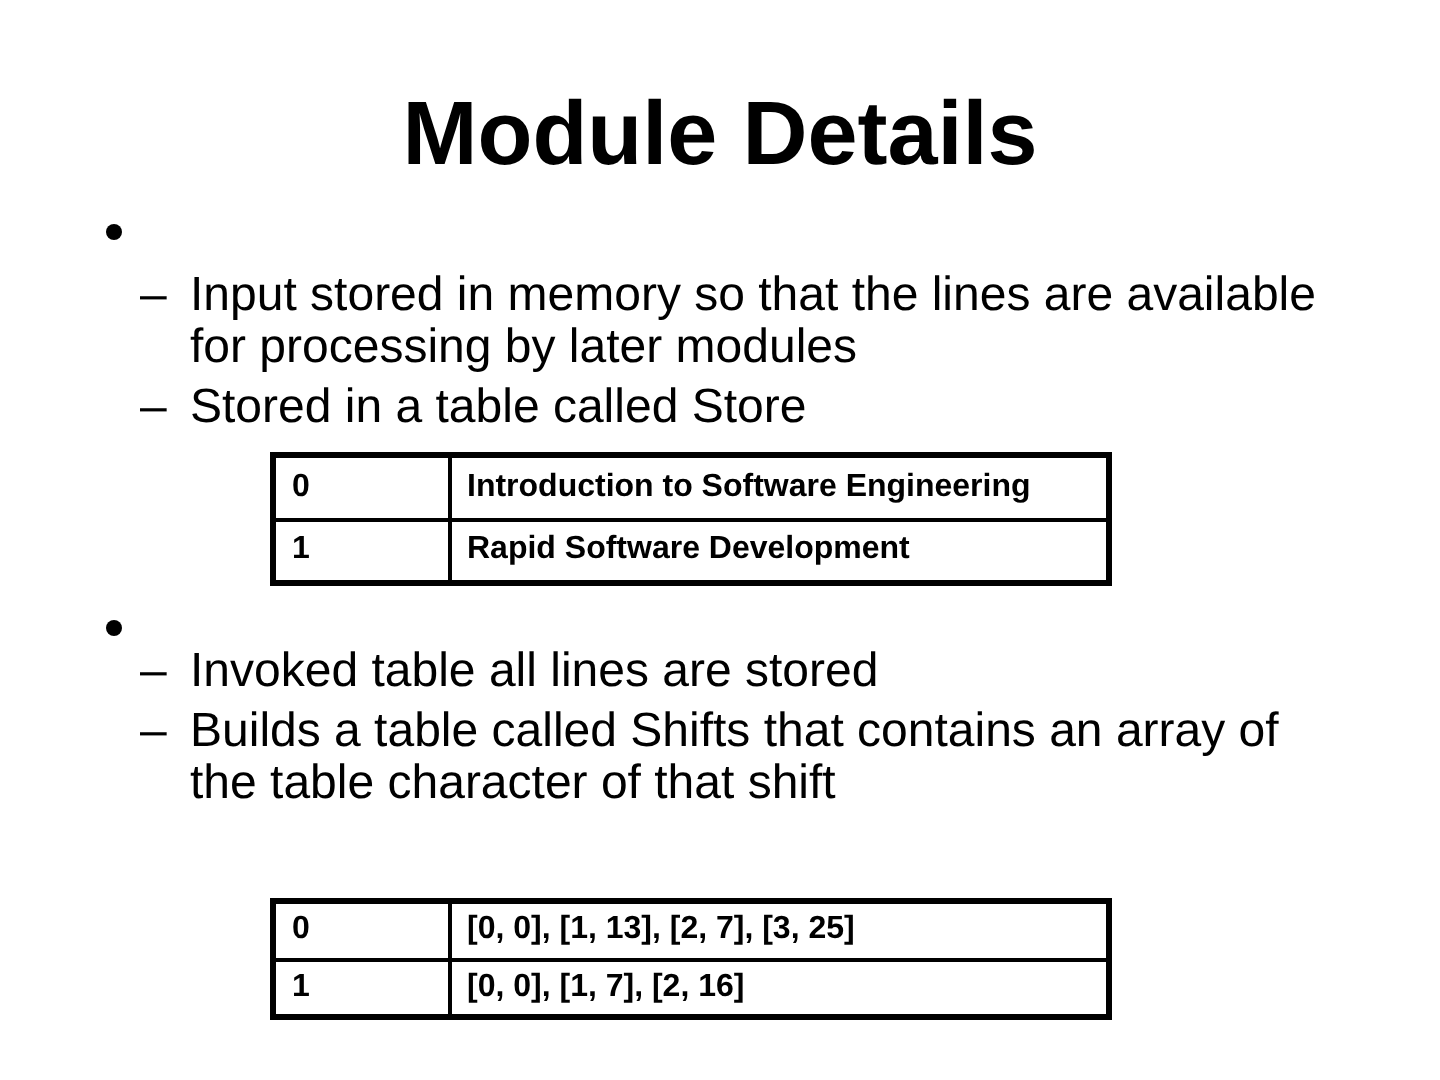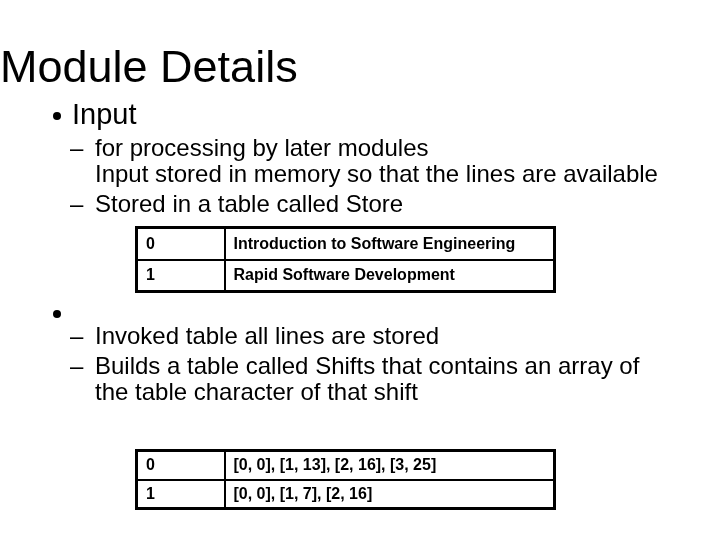--- a/index.html
+++ b/index.html
@@ -5,22 +5,22 @@
   * { margin:0; padding:0; box-sizing:border-box; }
   html, body { background:#ffffff; }
   .slide {
     position:relative; width:720px; height:540px;
     background:#ffffff; color:#000000;
     font-family:"Liberation Sans","DejaVu Sans",sans-serif;
     overflow:hidden;
   }
   .title {
     position:absolute; top:44px; left:0; width:100%;
-    font-size:45px; line-height:45px;
-    white-space:nowrap; font-weight:400;
+    text-align:center; font-size:45px; line-height:45px;
+    white-space:nowrap; font-weight:700;
   }
   .bullet-dot {
     position:absolute; width:8px; height:8px; border-radius:50%;
     background:#000000;
   }
   .heading1 {
     position:absolute; font-size:29px; line-height:30px; white-space:nowrap;
   }
   .subs { position:absolute; }
   .subitem { display:flex; margin-bottom:4px; }
@@ -53,28 +53,27 @@
   #table-shifts{ left:135px; top:449px; }
 </style>
 </head>
 <body>
 
 <div class="slide">
 
   <div class="title">Module Details</div>
 
   <span class="bullet-dot" id="dot-input"></span>
-  <div class="heading1" id="h-input">Input</div>
 
   <div class="subs" id="subs-input">
     <div class="subitem">
       <span class="dash">–</span>
       <div class="sublines">
+        <div class="subline">Input stored in memory so that the lines are available</div>
         <div class="subline">for processing by later modules</div>
-        <div class="subline">Input stored in memory so that the lines are available</div>
       </div>
     </div>
     <div class="subitem">
       <span class="dash">–</span>
       <div class="sublines">
         <div class="subline">Stored in a table called Store</div>
       </div>
     </div>
   </div>
 
@@ -114,21 +113,21 @@
   </div>
 
   <table class="datatable" id="table-shifts">
     <colgroup>
         <col class="col-index">
         <col>
       </colgroup>
     <tbody>
       <tr>
         <td>0</td>
-        <td>[0, 0], [1, 13], [2, 16], [3, 25]</td>
+        <td>[0, 0], [1, 13], [2, 7], [3, 25]</td>
       </tr>
       <tr>
         <td>1</td>
         <td>[0, 0], [1, 7], [2, 16]</td>
       </tr>
     </tbody>
   </table>
 
 </div>
 

